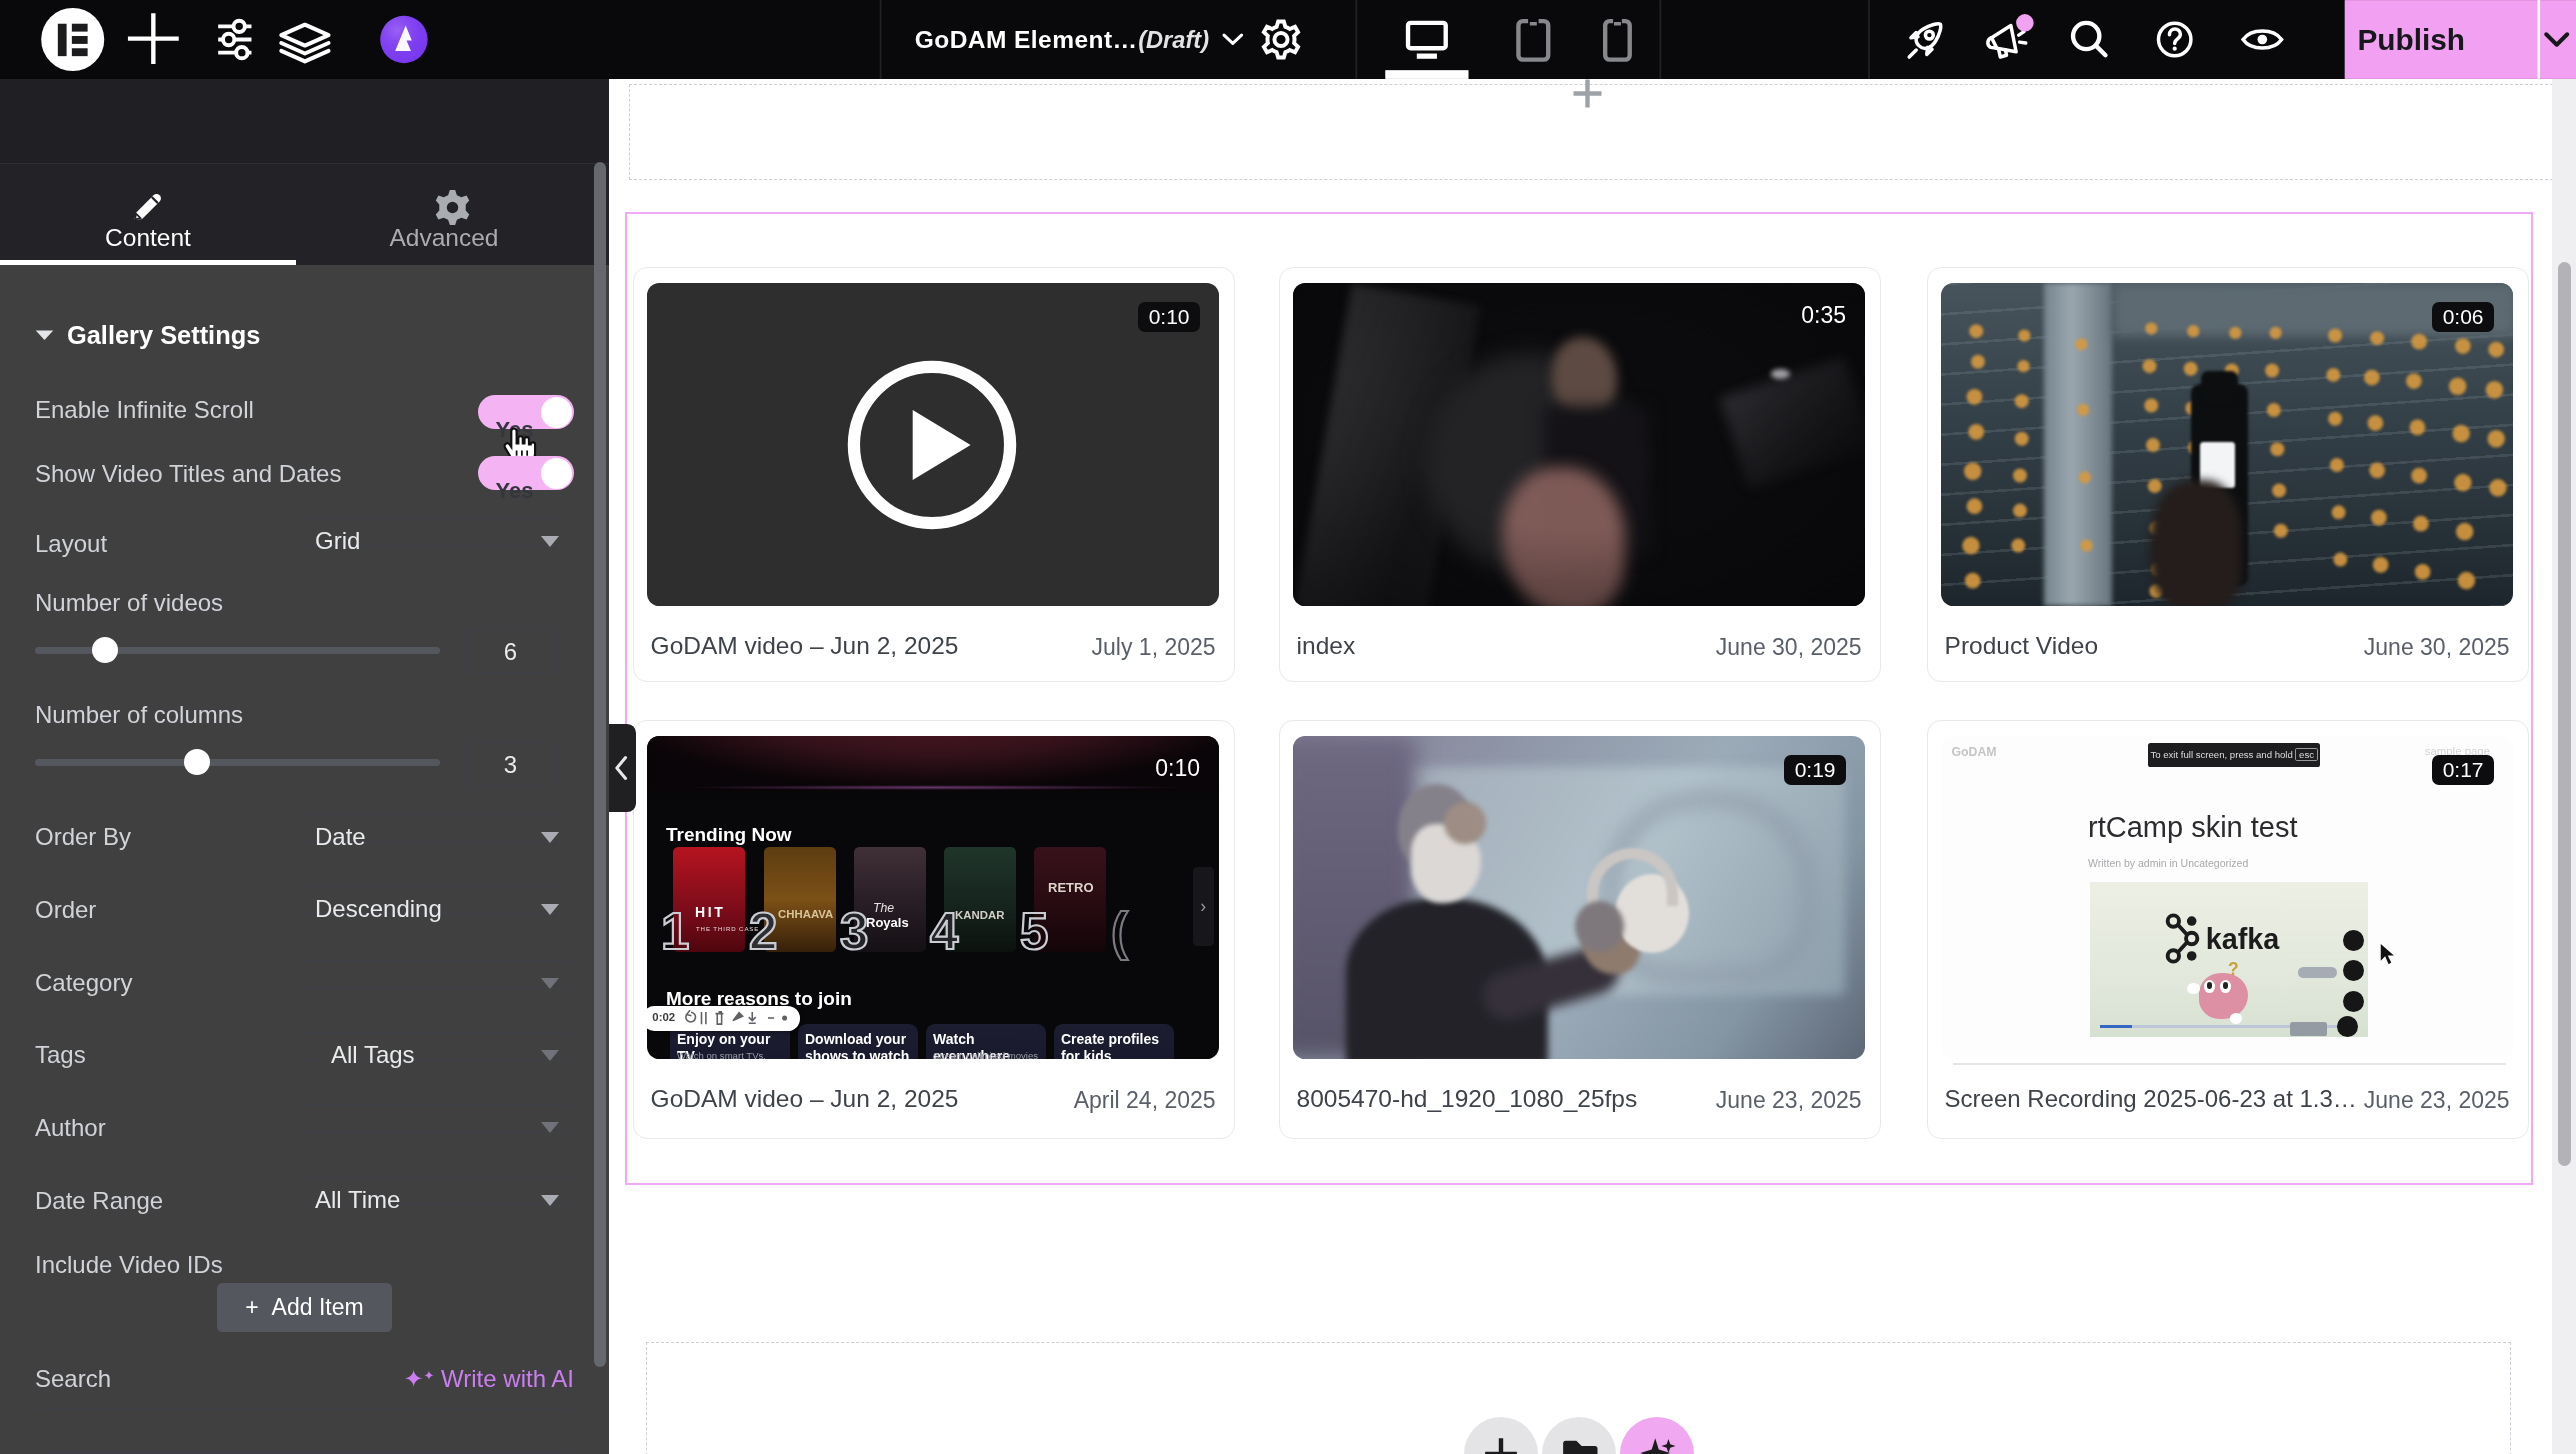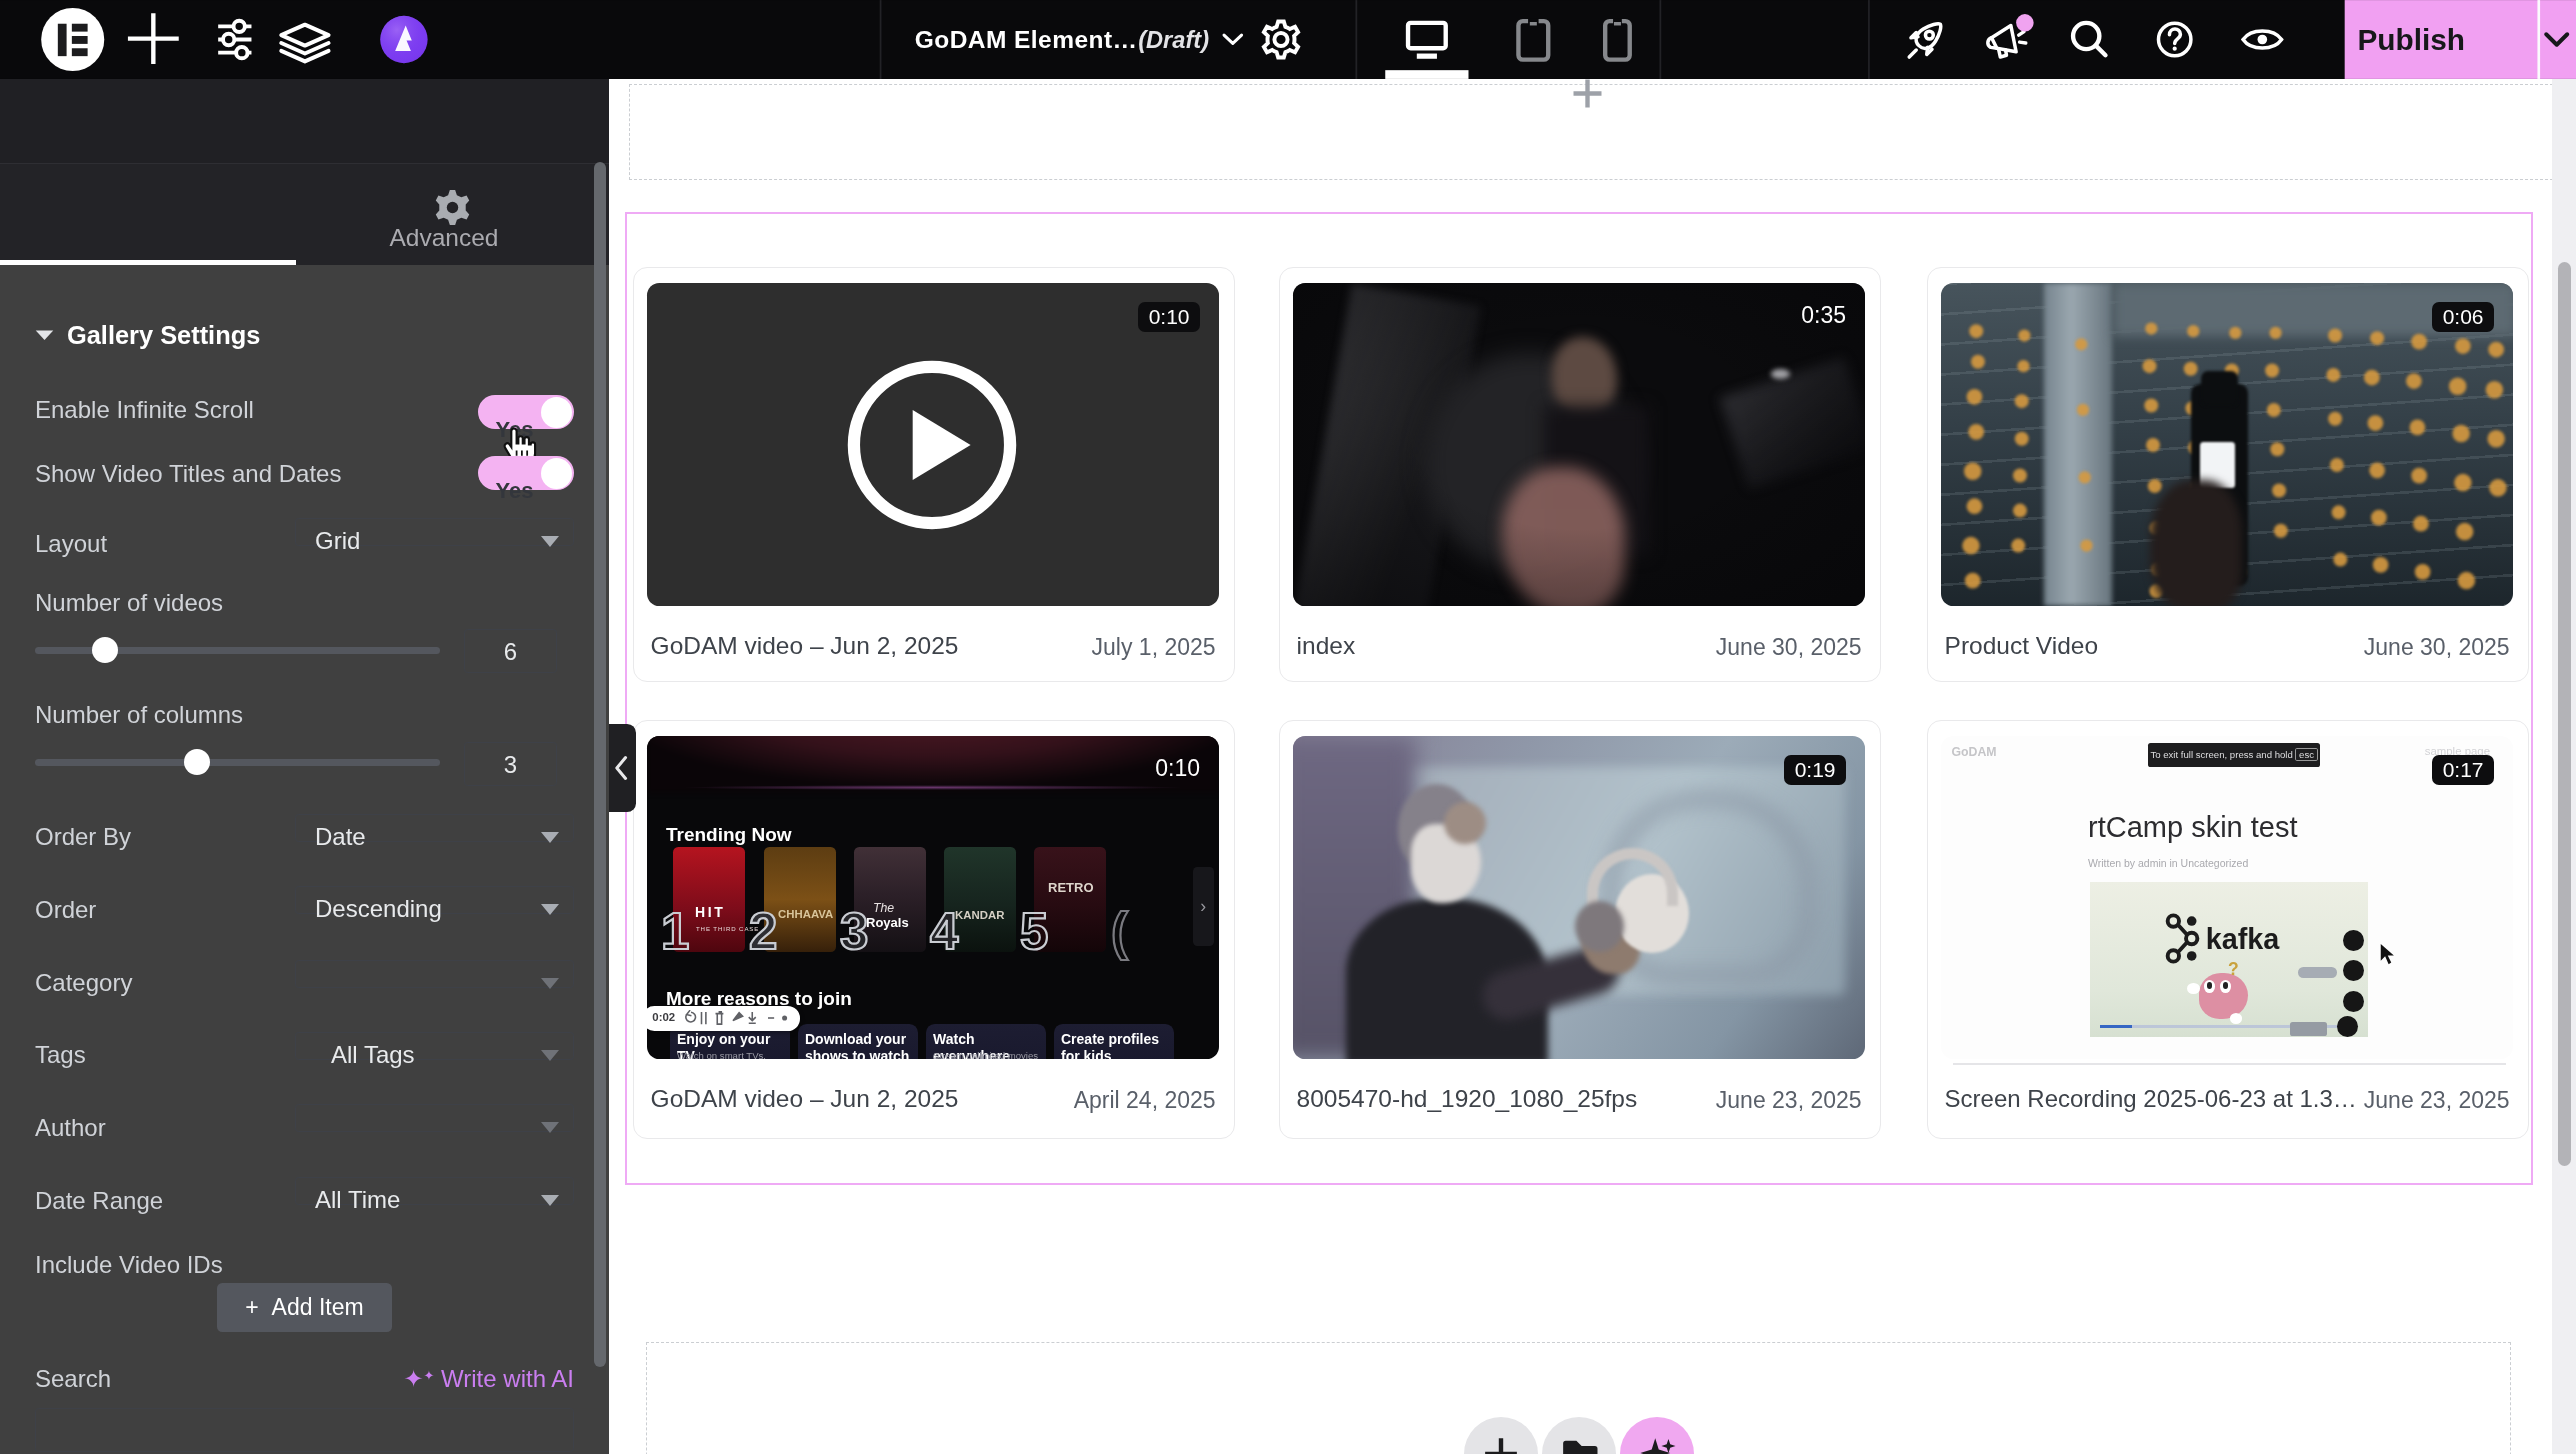--- a/index.html
+++ b/index.html
@@ -162,20 +162,29 @@
 
   <rect x="2676" y="0" width="264" height="90" fill="#f1a0f2"></rect>
   <rect x="2896" y="0" width="3" height="90" fill="#fbfbfd"></rect>
   <text x="2752" y="57" font-size="34" font-weight="bold" fill="#17181b" text-anchor="middle" font-family="Liberation Sans">Publish</text>
   <path d="M2906 39 L2918 51 L2930 39" stroke="#17181b" stroke-width="4.5" fill="none" stroke-linecap="round" stroke-linejoin="round"></path>
 </svg>
 </div>
 
 <div id="panel">
   <div id="tabs">
+    <div class="tab" id="tab-content">
+      <svg class="abs" style="left:129px;top:26px" width="35" height="35" viewBox="0 0 40 40">
+        <path d="M6 34 L8 26 L28 6 C30 4 33 4 35 6 C37 8 37 11 35 13 L15 33 L6 34 Z" fill="#fff"></path>
+        <path d="M8 26 L28 6 M15 33 L6 34 L8 26" fill="none" stroke="#232327" stroke-width="0"></path>
+        <path d="M26 8 L33 15" stroke="#232327" stroke-width="2.5"></path>
+        <path d="M8 27 L13 32 L7 33.5 Z" fill="#fff" stroke="#232327" stroke-width="2"></path>
+      </svg>
+      <div class="lbl">Content</div>
+    </div>
     <div class="tab" id="tab-adv">
       <svg class="abs" style="left:138px;top:25.4px" width="37" height="37" viewBox="0 0 42 42">
         <g transform="translate(21,21)" fill="#a9acb1">
           <path d="M-3 -20 H3 L5 -14 L10 -11.5 L16 -13.5 L19 -8 L15 -3.5 L15 3.5 L19 8 L16 13.5 L10 11.5 L5 14 L3 20 H-3 L-5 14 L-10 11.5 L-16 13.5 L-19 8 L-15 3.5 L-15 -3.5 L-19 -8 L-16 -13.5 L-10 -11.5 L-5 -14 Z"></path>
           <circle r="6.5" fill="#232327"></circle>
         </g>
       </svg>
       <div class="lbl">Advanced</div>
     </div>
     <div id="tabline"></div>

